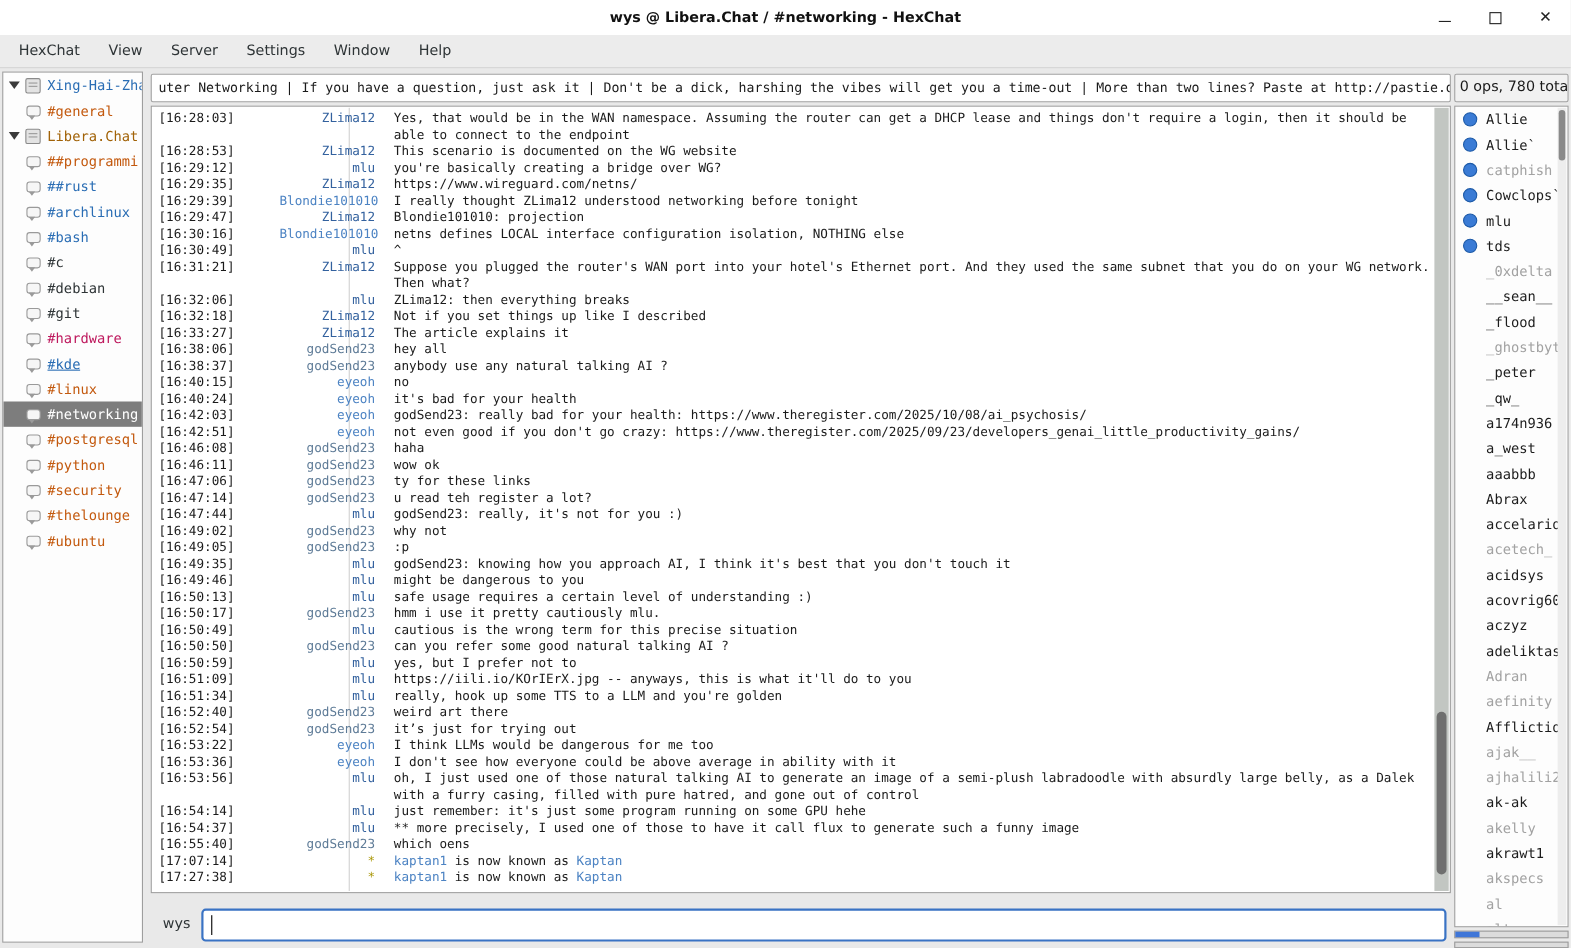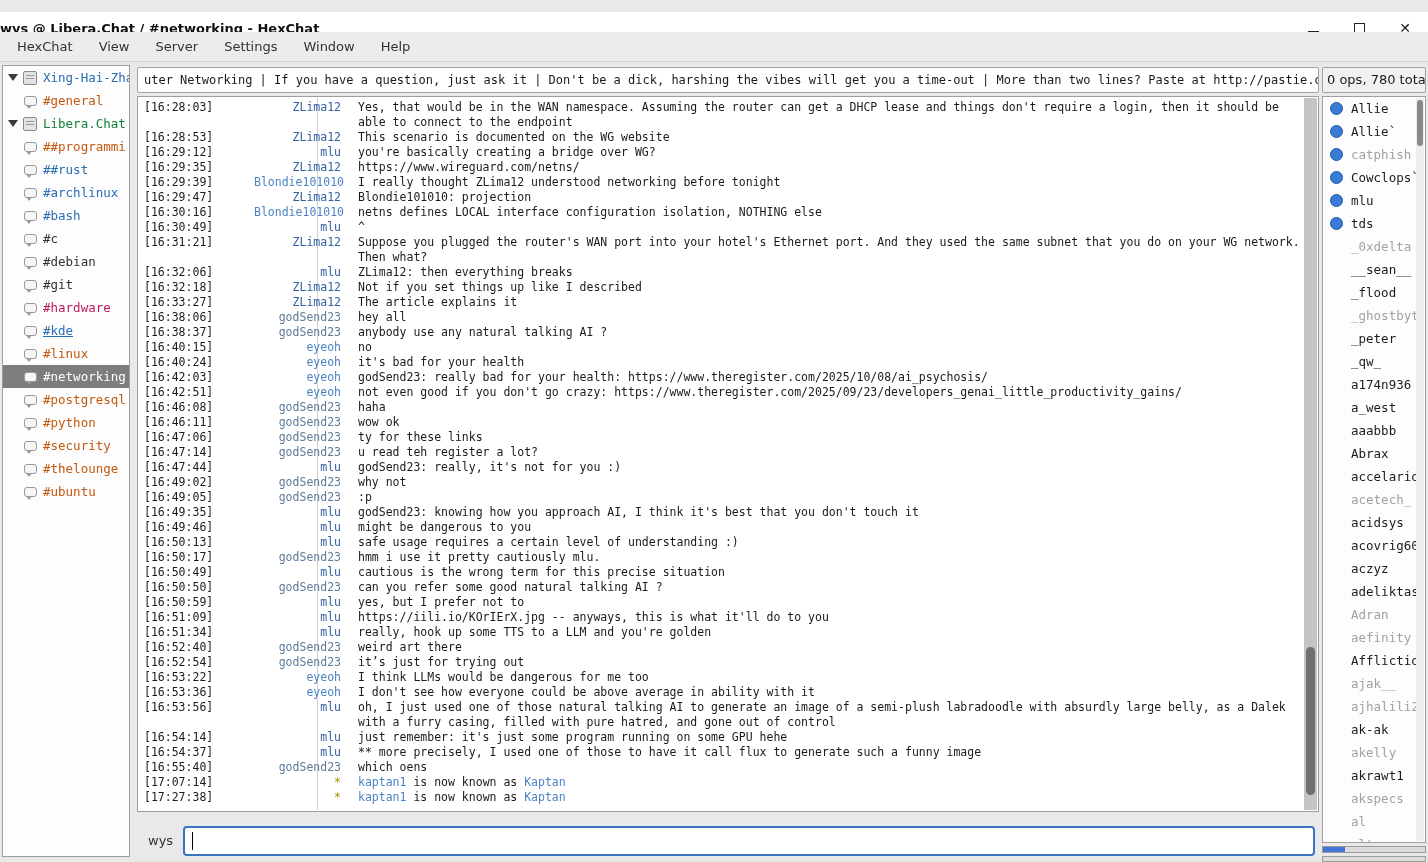--- a/index.html
+++ b/index.html
@@ -1,21 +1,21 @@
 <!DOCTYPE html>
 <html><head>
 <meta charset="utf-8">
 <style>
   * { margin:0; padding:0; box-sizing:border-box; }
   html,body { width:1428px; height:862px; }
   body { position:relative; background:#e9e9e9; font-family:"DejaVu Sans", sans-serif; overflow:hidden; }
 
   
-  .titlebar { position:absolute; left:0; top:12px; width:1428px; height:32px; background:#ffffff;
-              display:flex; align-items:center; justify-content:flex-start; }
+  .titlebar { position:absolute; left:0; top:0; width:1428px; height:32px; background:#ffffff;
+              display:flex; align-items:center; justify-content:center; }
   .title-text { font-size:13px; font-weight:bold; color:#111; }
   .win-controls { position:absolute; right:12px; top:0; height:32px; display:flex; align-items:center; gap:24px; }
   .wbtn { width:22px; height:22px; display:flex; align-items:center; justify-content:center; color:#222; cursor:default; }
   .glyph-min { width:11px; height:1.5px; background:#222; margin-top:7px; }
   .glyph-max { width:11px; height:11px; border:1.5px solid #222; }
   .glyph-close { font-size:14px; line-height:1; color:#222; }
 
   
   .menubar { position:absolute; left:0; top:32px; width:1428px; height:30px; background:#ececec;
              border-bottom:1px solid #d5d5d5; display:flex; align-items:stretch; padding-left:4px; }
@@ -123,21 +123,21 @@
       <span class="srv-icon"></span>
       <span class="tree-label" style="color: rgb(42, 109, 180);">Xing-Hai-Zhan</span>
     </div>
     <div class="tree-row channel">
       <span class="chan-icon"></span>
       <span class="tree-label" style="color: rgb(195, 89, 14);">#general</span>
     </div>
     <div class="tree-row server">
       <span class="expander"></span>
       <span class="srv-icon"></span>
-      <span class="tree-label" style="color: #15803d;">Libera.Chat</span>
+      <span class="tree-label" style="color: #a16207;">Libera.Chat</span>
     </div>
     <div class="tree-row channel">
       <span class="chan-icon"></span>
       <span class="tree-label" style="color: rgb(195, 89, 14);">##programmi</span>
     </div>
     <div class="tree-row channel">
       <span class="chan-icon"></span>
       <span class="tree-label" style="color: rgb(42, 109, 180);">##rust</span>
     </div>
     <div class="tree-row channel">

